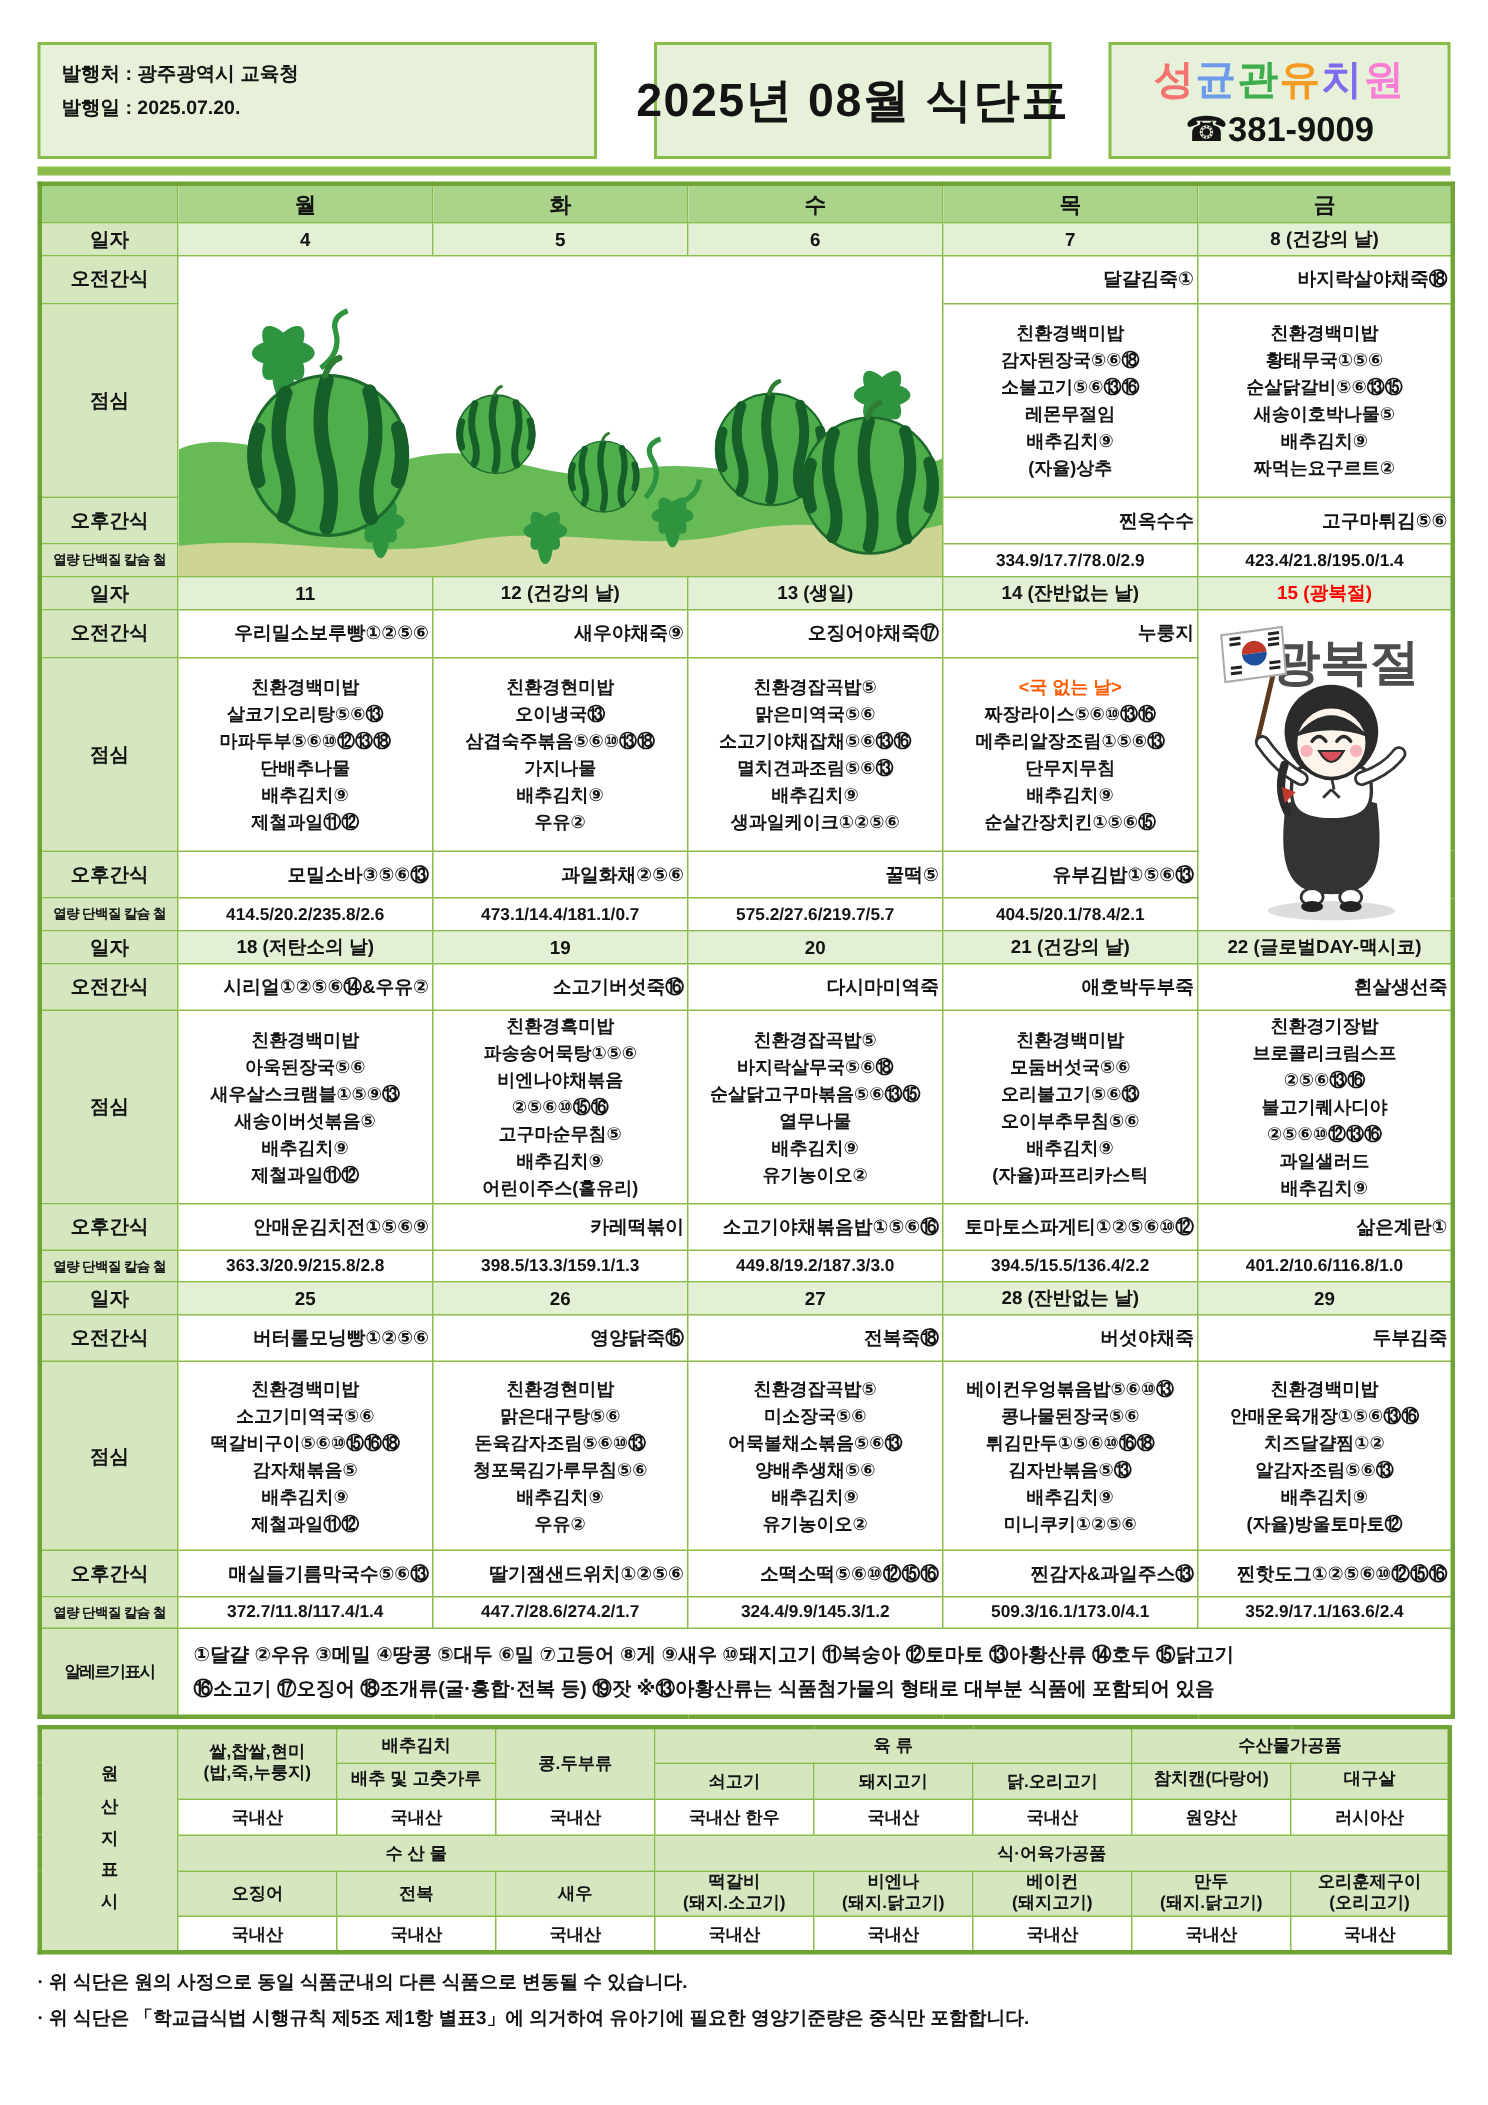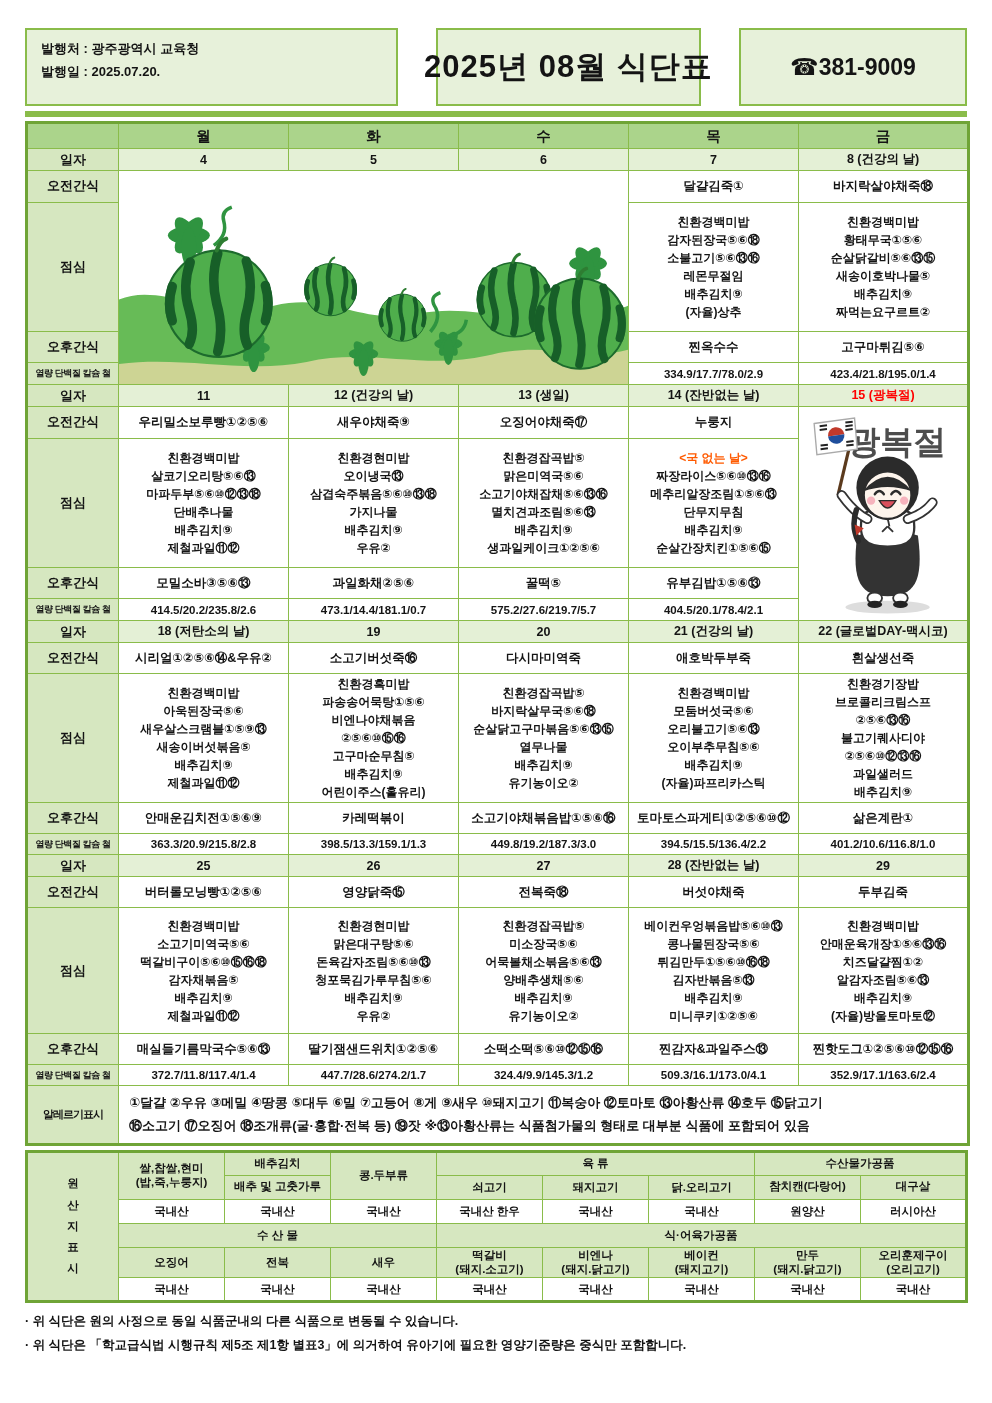--- a/index.html
+++ b/index.html
@@ -32,21 +32,21 @@
   td{border:1.5px solid var(--grid);text-align:center;vertical-align:middle;
      padding:1px 2px;overflow:hidden;}
   .menu-table,.origin-table{border:3px solid var(--outer);}
   .origin-table{margin-top:4px;}
   .day-head{background:var(--dayhead);font-size:14.5px;height:26px;}
   .corner{background:var(--dayhead);}
   .date-cell{background:var(--datebg);font-size:12.5px;height:22px;}
   .label-cell{background:var(--labelbg);font-size:13px;}
   .nut-label{font-size:9px;letter-spacing:-0.4px;}
   .allergy-label{font-size:11px;letter-spacing:-1px;}
-  .am-cell,.pm-cell{font-size:12.5px;height:31px;background:#fff;}
+  .am-cell,.pm-cell{font-size:12.5px;height:31px;background:#fff;text-align:right;}
   .lunch-cell{font-size:12px;height:126px;line-height:1.5;background:#fff;}
   .nut-cell{font-size:11.5px;height:21px;background:#fff;}
   .img-cell{background:#fff;padding:0;}
   .img-cell svg{display:block;}
   .red{color:var(--red);}
   .orange{color:var(--orange);}
   .allergy-content{font-size:13px;text-align:left;padding:5px 10px;line-height:1.8;background:#fff;}
   
   .origin-table td{font-size:11.5px;height:24px;}
   .o-label{background:var(--labelbg);font-size:13px;line-height:1.85;white-space:pre-line;}
@@ -63,20 +63,21 @@
 
   <div class="top-header">
     <div class="hd-box hd-info">
       <div>발행처 : 광주광역시 교육청</div>
       <div>발행일 : 2025.07.20.</div>
     </div>
     <div class="hd-box hd-title">
       <h1>2025년 08월 식단표</h1>
     </div>
     <div class="hd-box hd-school">
+      <div class="school-name" id="school-name"><span style="color: rgb(244, 115, 110);">성</span><span style="color: rgb(109, 155, 234);">균</span><span style="color: rgb(61, 174, 75);">관</span><span style="color: rgb(245, 154, 35);">유</span><span style="color: rgb(125, 107, 240);">치</span><span style="color: rgb(251, 126, 214);">원</span></div>
       <div class="school-phone">☎381-9009</div>
     </div>
   </div>
 
   <div class="green-bar"></div>
 
   <table class="menu-table">
     <colgroup>
       <col style="width:92px">
       <col style="width:170px">

